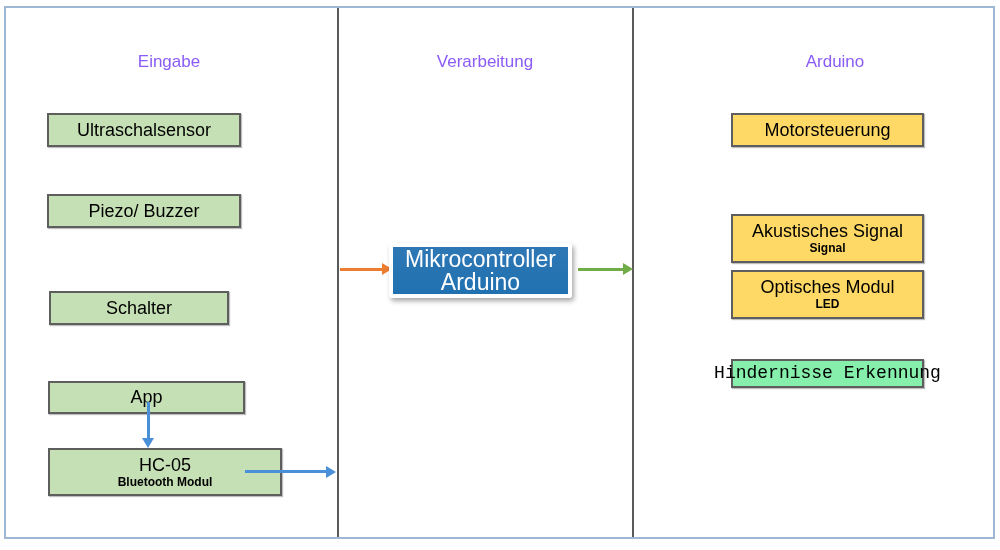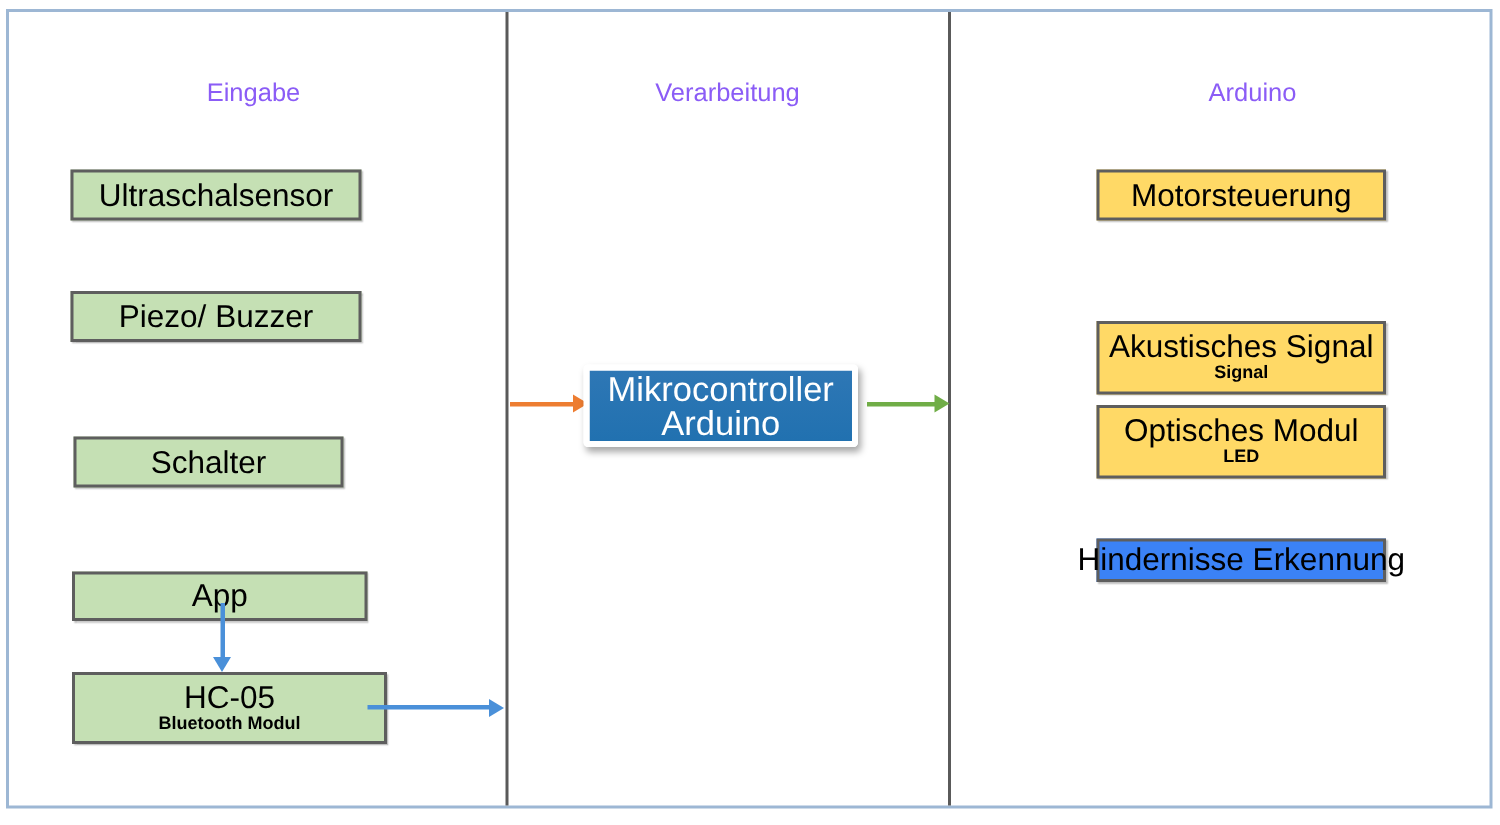--- a/index.html
+++ b/index.html
@@ -55,33 +55,33 @@
     border: 2px solid #5E5E5E;
     display: flex;
     flex-direction: column;
     align-items: center;
     justify-content: center;
     text-align: center;
     color: #000000;
     box-shadow: 1px 1px 1px rgba(0,0,0,0.25);
   }
   .node .main-label {
-    font-size: 21px;
+    font-size: 18px;
     line-height: 19px;
     white-space: nowrap;
   }
   .node .sub-label {
     font-size: 12px;
     line-height: 14px;
     font-weight: bold;
     white-space: nowrap;
   }
   .node.green { background: #C5E0B4; }
   .node.yellow { background: #FFD966; }
-  .node.brightyellow { background: #3b82f6; }
+  .node.brightyellow { background: #86efac; font-family: Liberation Mono, monospace; }
 
   
   .node.blue {
     background: linear-gradient(#2E77B5, #2171B0);
     border: 4px solid #FFFFFF;
     border-radius: 3px;
     box-shadow: 2px 3px 5px rgba(0,0,0,0.35);
     color: #FFFFFF;
   }
   .node.blue .main-label {
@@ -139,21 +139,21 @@
   </div>
 
   <div class="node green" style="left:49px; top:291px; width:180px; height:34px;">
     <span class="main-label">Schalter</span>
   </div>
 
   <div class="node green" style="left:48px; top:369px; width:197px; height:33px;margin-top:12px;">
     <span class="main-label">App</span>
   </div>
 
-  <div class="node green" style="left:48px; top:448px; width:210px; height:48px;">
+  <div class="node green" style="left:48px; top:448px; width:234px; height:48px;">
     <span class="main-label">HC-05</span>
     <span class="sub-label">Bluetooth Modul</span>
   </div>
 
   <div style="position:absolute; left:0; top:0; color:#4A90D9;">
     <div class="arrow-line arrow-v" style="left:147px; top:402px; height:38px; background:#4A90D9;"></div>
     <div class="arrow-head head-down" style="left:142px; top:438px; color:#4A90D9;"></div>
   </div>
 
   <div style="position:absolute; left:0; top:0; color:#4A90D9;">

